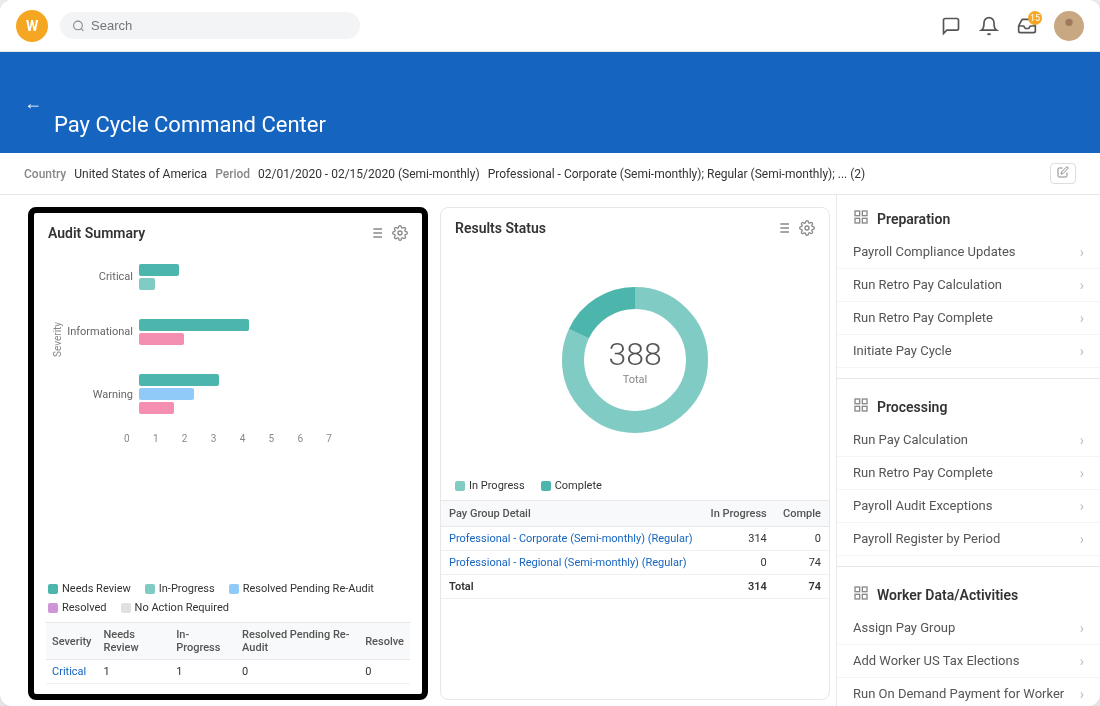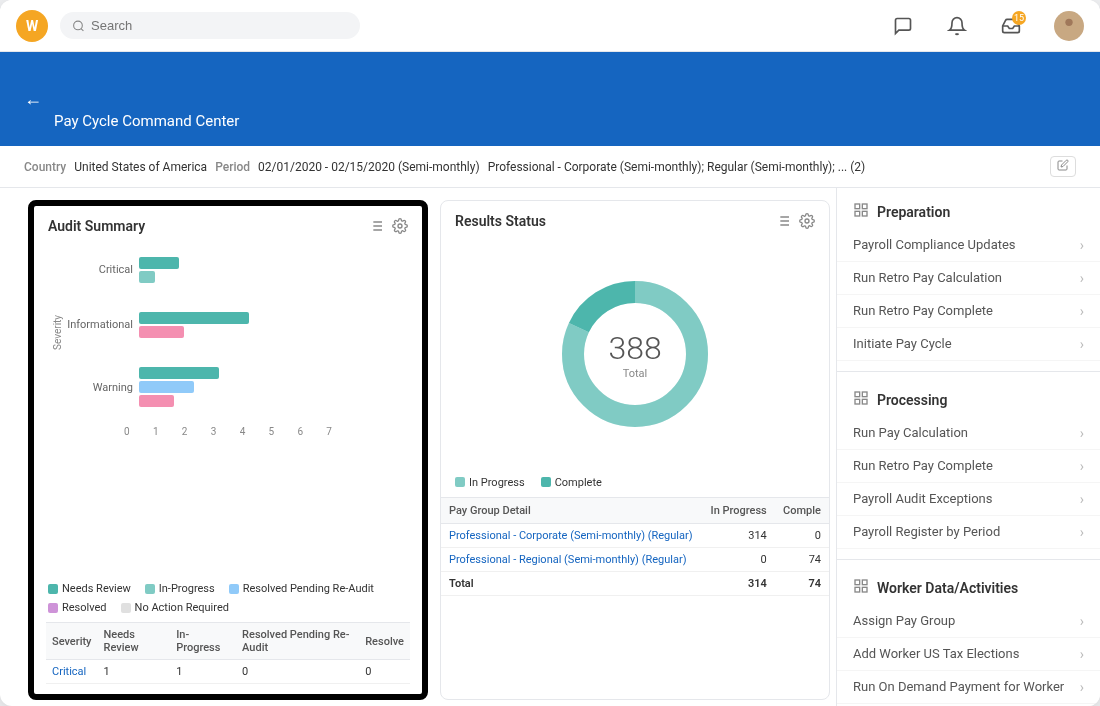--- a/index.html
+++ b/index.html
@@ -6,29 +6,29 @@
     body { font-family: -apple-system, BlinkMacSystemFont, 'Segoe UI', Roboto, sans-serif; background: #f3f4f6; font-size: 13px; color: #333; }
 
     .app-shell { width: 1100px; height: 706px; background: #fff; border-radius: 12px; overflow: hidden; box-shadow: 0 4px 24px rgba(0,0,0,0.18); display: flex; flex-direction: column; }
 
     
     .top-nav { background: #fff; height: 52px; display: flex; align-items: center; padding: 0 16px; border-bottom: 1px solid #e5e7eb; gap: 12px; flex-shrink: 0; }
     .workday-logo { width: 32px; height: 32px; background: #f5a623; border-radius: 50%; display: flex; align-items: center; justify-content: center; }
     .workday-logo span { color: #fff; font-weight: bold; font-size: 14px; }
     .search-bar { flex: 1; display: flex; align-items: center; background: #f3f4f6; border-radius: 20px; padding: 6px 12px; gap: 6px; max-width: 300px; }
     .search-bar input { border: none; background: transparent; outline: none; font-size: 13px; color: #666; width: 100%; }
-    .nav-icons { margin-left: auto; display: flex; align-items: center; gap: 32px; }
+    .nav-icons { margin-left: auto; display: flex; align-items: center; gap: 16px; }
     .nav-icon { width: 22px; height: 22px; color: #555; cursor: pointer; position: relative; display: flex; align-items: center; justify-content: center; }
     .badge { position: absolute; top: -4px; right: -4px; background: #f5a623; color: #fff; border-radius: 50%; width: 14px; height: 14px; font-size: 9px; display: flex; align-items: center; justify-content: center; }
     .avatar { width: 30px; height: 30px; border-radius: 50%; background: #c8a882; overflow: hidden; display: flex; align-items: center; justify-content: center; }
 
     
     .page-header { background: #1565c0; color: #fff; padding: 16px 24px; display: flex; align-items: center; gap: 12px; flex-shrink: 0; }
     .back-btn { color: #fff; cursor: pointer; font-size: 18px; }
-    .page-title { font-size: 15px; font-weight: 400; color: #fff; margin-top: 44px; }
+    .page-title { font-size: 22px; font-weight: 400; color: #fff; margin-top: 44px; }
 
     
     .breadcrumb-bar { background: #fff; padding: 10px 24px; border-bottom: 1px solid #e5e7eb; display: flex; align-items: center; gap: 8px; font-size: 12px; flex-shrink: 0; }
     .breadcrumb-label { color: #888; font-weight: 500; }
     .breadcrumb-value { color: #333; }
     .breadcrumb-edit { margin-left: auto; color: #888; cursor: pointer; border: 1px solid #ddd; border-radius: 4px; padding: 2px 6px; }
 
     
     .main-content { display: flex; flex: 1; overflow: hidden; }
 

